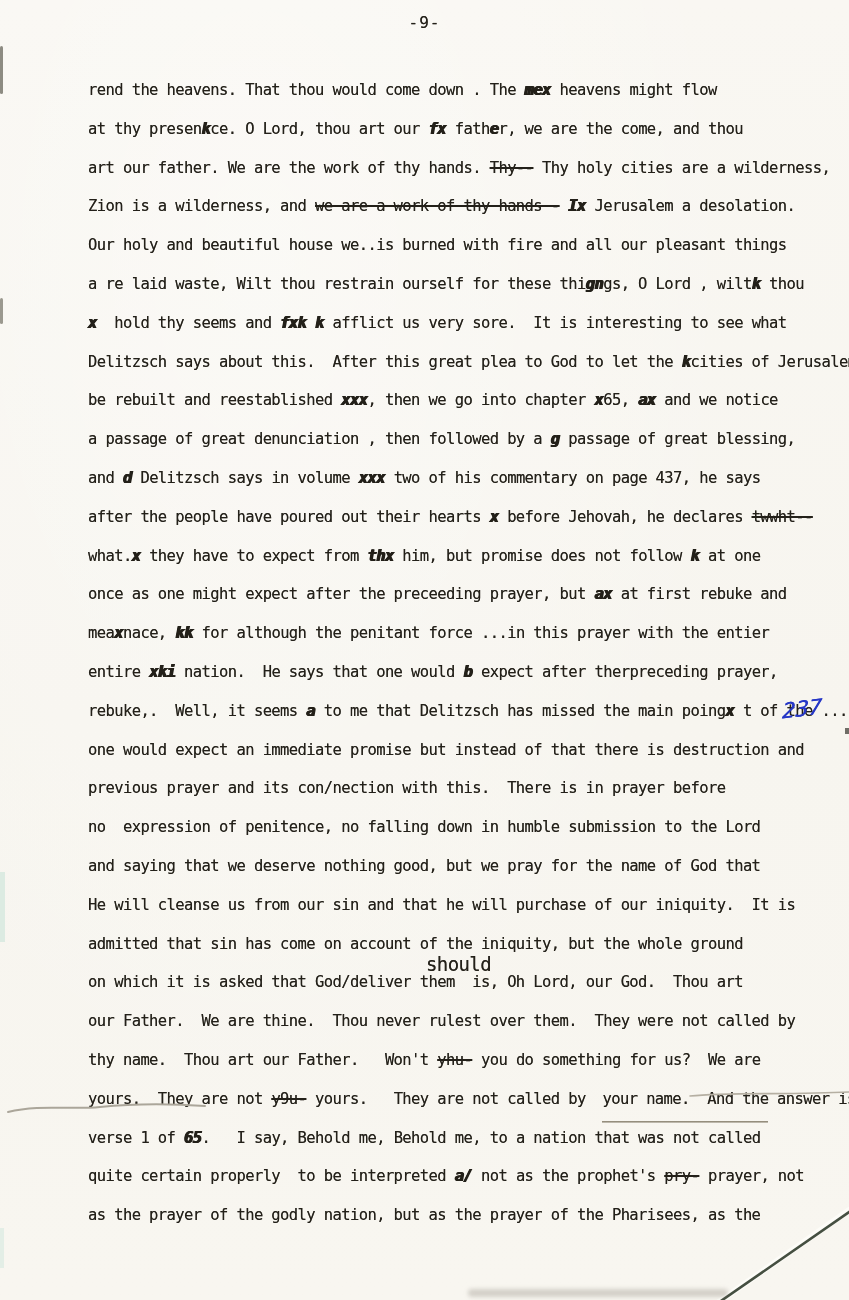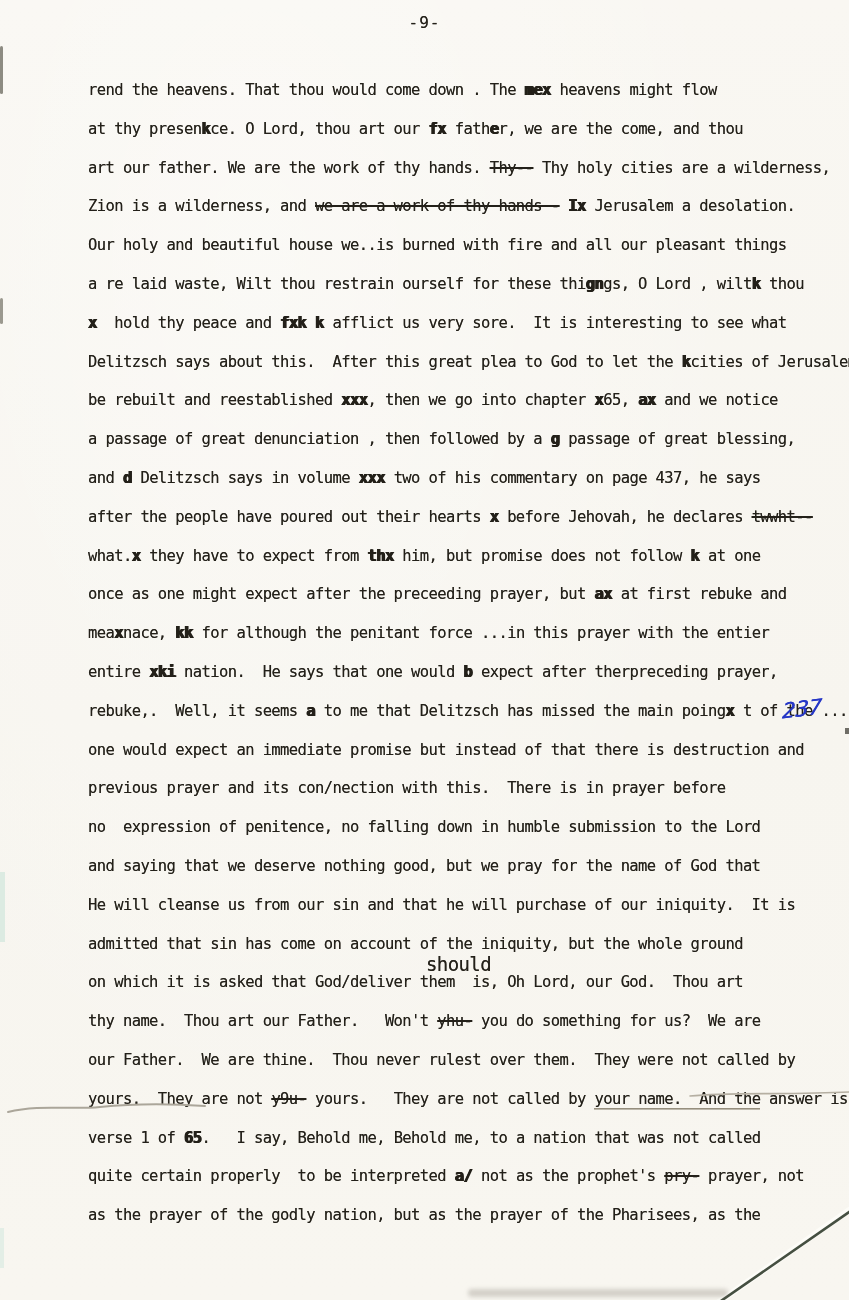--- a/index.html
+++ b/index.html
@@ -32,29 +32,31 @@
     white-space:pre;
     font-size:15.5px;
     letter-spacing:-0.6px;
     position:relative;
     text-shadow:0 0 0.5px rgba(30,28,22,0.6);
   }
   .s-n  { }
   .s-ot {
     font-weight:bold;
     text-shadow:0.8px 0 0 currentColor, -0.5px 0 0 currentColor, 0 0 0.5px rgba(30,28,22,0.6);
+    font-style:italic;
   }
   .s-st {
     text-decoration:line-through;
     text-decoration-thickness:1.6px;
     text-align:right;
   }
   .s-u {
     background:linear-gradient(#958e7d,#958e7d) left 100%/100% 1.6px no-repeat;
-    padding-bottom:2px;
+    padding-bottom:15px;
+    margin-left:8px;
   }
   .insertion {
     position:absolute;
     top:-18px;
     font-size:19px;
     letter-spacing:-0.6px;
   }
   .blue-annotation {
     position:absolute; left:782px; top:697px;
     color:#2637c6;
@@ -88,40 +90,40 @@
 
 <div class="page-number">-9-</div>
 
 <div class="doc-body">
     <div class="line"><span class="s-n">rend the heavens. That thou would come down . The </span><span class="s-ot">mex</span><span class="s-n"> heavens might flow</span></div>
     <div class="line"><span class="s-n">at thy presen</span><span class="s-ot">k</span><span class="s-n">ce. O Lord, thou art our </span><span class="s-ot">fx</span><span class="s-n"> fath</span><span class="s-ot">e</span><span class="s-n">r, we are the come, and thou</span></div>
     <div class="line"><span class="s-n">art our father. We are the work of thy hands. </span><span class="s-st">Thy--</span><span class="s-n"> Thy holy cities are a wilderness,</span></div>
     <div class="line"><span class="s-n">Zion is a wilderness, and </span><span class="s-st">we are a work of thy hands -</span><span class="s-n"> </span><span class="s-ot">Ix</span><span class="s-n"> Jerusalem a desolation.</span></div>
     <div class="line"><span class="s-n">Our holy and beautiful house we..is burned with fire and all our pleasant things</span></div>
     <div class="line"><span class="s-n">a re laid waste, Wilt thou restrain ourself for these thi</span><span class="s-ot">gn</span><span class="s-n">gs, O Lord , wilt</span><span class="s-ot">k</span><span class="s-n"> thou</span></div>
-    <div class="line"><span class="s-ot">x</span><span class="s-n">  hold thy peace and </span><span class="s-ot">fxk k</span><span class="s-n"> afflict us very sore.  It is interesting to see what</span></div>
+    <div class="line"><span class="s-ot">x</span><span class="s-n">  hold thy seems and </span><span class="s-ot">fxk k</span><span class="s-n"> afflict us very sore.  It is interesting to see what</span></div>
     <div class="line"><span class="s-n">Delitzsch says about this.  After this great plea to God to let the </span><span class="s-ot">k</span><span class="s-n">cities of Jerusalem</span></div>
     <div class="line"><span class="s-n">be rebuilt and reestablished </span><span class="s-ot">xxx</span><span class="s-n">, then we go into chapter </span><span class="s-ot">x</span><span class="s-n">65, </span><span class="s-ot">ax</span><span class="s-n"> and we notice</span></div>
     <div class="line"><span class="s-n">a passage of great denunciation , then followed by a </span><span class="s-ot">g</span><span class="s-n"> passage of great blessing,</span></div>
     <div class="line"><span class="s-n">and </span><span class="s-ot">d</span><span class="s-n"> Delitzsch says in volume </span><span class="s-ot">xxx</span><span class="s-n"> two of his commentary on page 437, he says</span></div>
     <div class="line"><span class="s-n">after the people have poured out their hearts </span><span class="s-ot">x</span><span class="s-n"> before Jehovah, he declares </span><span class="s-st">twwht--</span></div>
     <div class="line"><span class="s-n">what.</span><span class="s-ot">x</span><span class="s-n"> they have to expect from </span><span class="s-ot">thx</span><span class="s-n"> him, but promise does not follow </span><span class="s-ot">k</span><span class="s-n"> at one</span></div>
     <div class="line"><span class="s-n">once as one might expect after the preceeding prayer, but </span><span class="s-ot">ax</span><span class="s-n"> at first rebuke and</span></div>
     <div class="line"><span class="s-n">mea</span><span class="s-ot">x</span><span class="s-n">nace, </span><span class="s-ot">kk</span><span class="s-n"> for although the penitant force ...in this prayer with the entier</span></div>
     <div class="line"><span class="s-n">entire </span><span class="s-ot">xki</span><span class="s-n"> nation.  He says that one would </span><span class="s-ot">b</span><span class="s-n"> expect after therpreceding prayer,</span></div>
     <div class="line"><span class="s-n">rebuke,.  Well, it seems </span><span class="s-ot">a</span><span class="s-n"> to me that Delitzsch has missed the main poing</span><span class="s-ot">x</span><span class="s-n"> t of the ...</span></div>
     <div class="line"><span class="s-n">one would expect an immediate promise but instead of that there is destruction and</span></div>
     <div class="line"><span class="s-n">previous prayer and its con/nection with this.  There is in prayer before</span></div>
     <div class="line"><span class="s-n">no  expression of penitence, no falling down in humble submission to the Lord</span></div>
     <div class="line"><span class="s-n">and saying that we deserve nothing good, but we pray for the name of God that</span></div>
     <div class="line"><span class="s-n">He will cleanse us from our sin and that he will purchase of our iniquity.  It is</span></div>
     <div class="line"><span class="s-n">admitted that sin has come on account of the iniquity, but the whole ground</span></div>
     <div class="line"><span class="s-n">on which it is asked that God/deliver them  is, Oh Lord, our God.  Thou art</span><span class="insertion" style="left: 338px;">should</span></div>
+    <div class="line"><span class="s-n">our Father.  We are thine.  Thou never rulest over them.  They were not called by</span></div>
     <div class="line"><span class="s-n">thy name.  Thou art our Father.   Won't </span><span class="s-st">yhu-</span><span class="s-n"> you do something for us?  We are</span></div>
-    <div class="line"><span class="s-n">our Father.  We are thine.  Thou never rulest over them.  They were not called by</span></div>
     <div class="line"><span class="s-n">yours.  They are not </span><span class="s-st">y9u-</span><span class="s-n"> yours.   They are not called by </span><span class="s-u">your name.  And the</span><span class="s-n"> answer is in</span></div>
     <div class="line"><span class="s-n">verse 1 of </span><span class="s-ot">65</span><span class="s-n">.   I say, Behold me, Behold me, to a nation that was not called</span></div>
     <div class="line"><span class="s-n">quite certain properly  to be interpreted </span><span class="s-ot">a/</span><span class="s-n"> not as the prophet's </span><span class="s-st">pry-</span><span class="s-n"> prayer, not</span></div>
     <div class="line"><span class="s-n">as the prayer of the godly nation, but as the prayer of the Pharisees, as the</span></div>
   </div>
 
 <div class="blue-annotation">237</div>
 
 <svg class="overlay-svg" width="849" height="1300" viewBox="0 0 849 1300">
 

